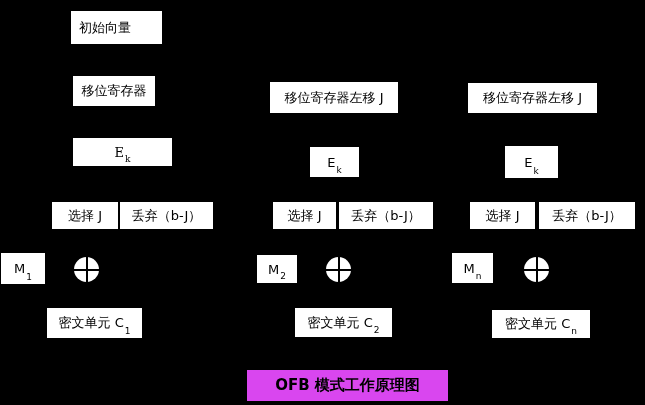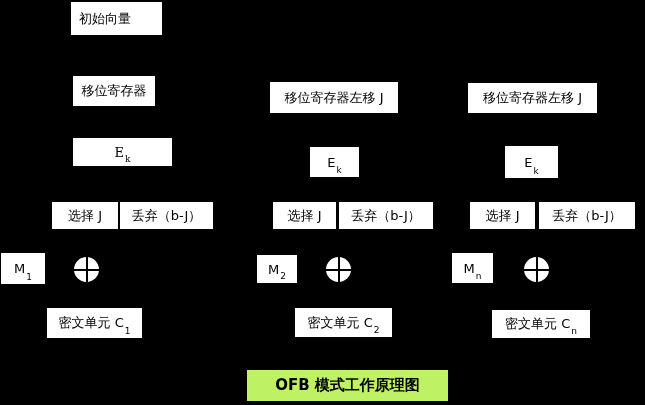--- a/index.html
+++ b/index.html
@@ -14,21 +14,21 @@
     position:absolute;
     background:#ffffff;
     color:#000000;
     display:flex;
     align-items:center;
     justify-content:center;
     font-size:13px;
     white-space:nowrap;
     box-sizing:border-box;
   }
-  .box.left-align { justify-content:flex-start; padding-left:8px; }
+  .box.left-align { justify-content:flex-start; padding-left:8px;margin-top:9px; }
   .serif { font-family:"DejaVu Serif","Liberation Serif",serif; }
   .subscript {
     font-size:9px;
     align-self:flex-end;
     position:relative;
     top:-2px;
     margin-left:1px;
   }
   .xor {
     position:absolute;
@@ -41,21 +41,21 @@
     left:0; right:0; top:50%; height:2px; margin-top:-1px;
     background:#000000;
   }
   .xor::after {
     content:""; position:absolute;
     top:0; bottom:0; left:50%; width:2px; margin-left:-1px;
     background:#000000;
   }
   .title-box {
     position:absolute;
-    background:#bef264;
+    background:#d946ef;
     color:#000000;
     display:flex;
     align-items:center;
     justify-content:center;
     font-weight:bold;
     font-size:15px;
     white-space:nowrap;
   }
 </style>
 </head>

